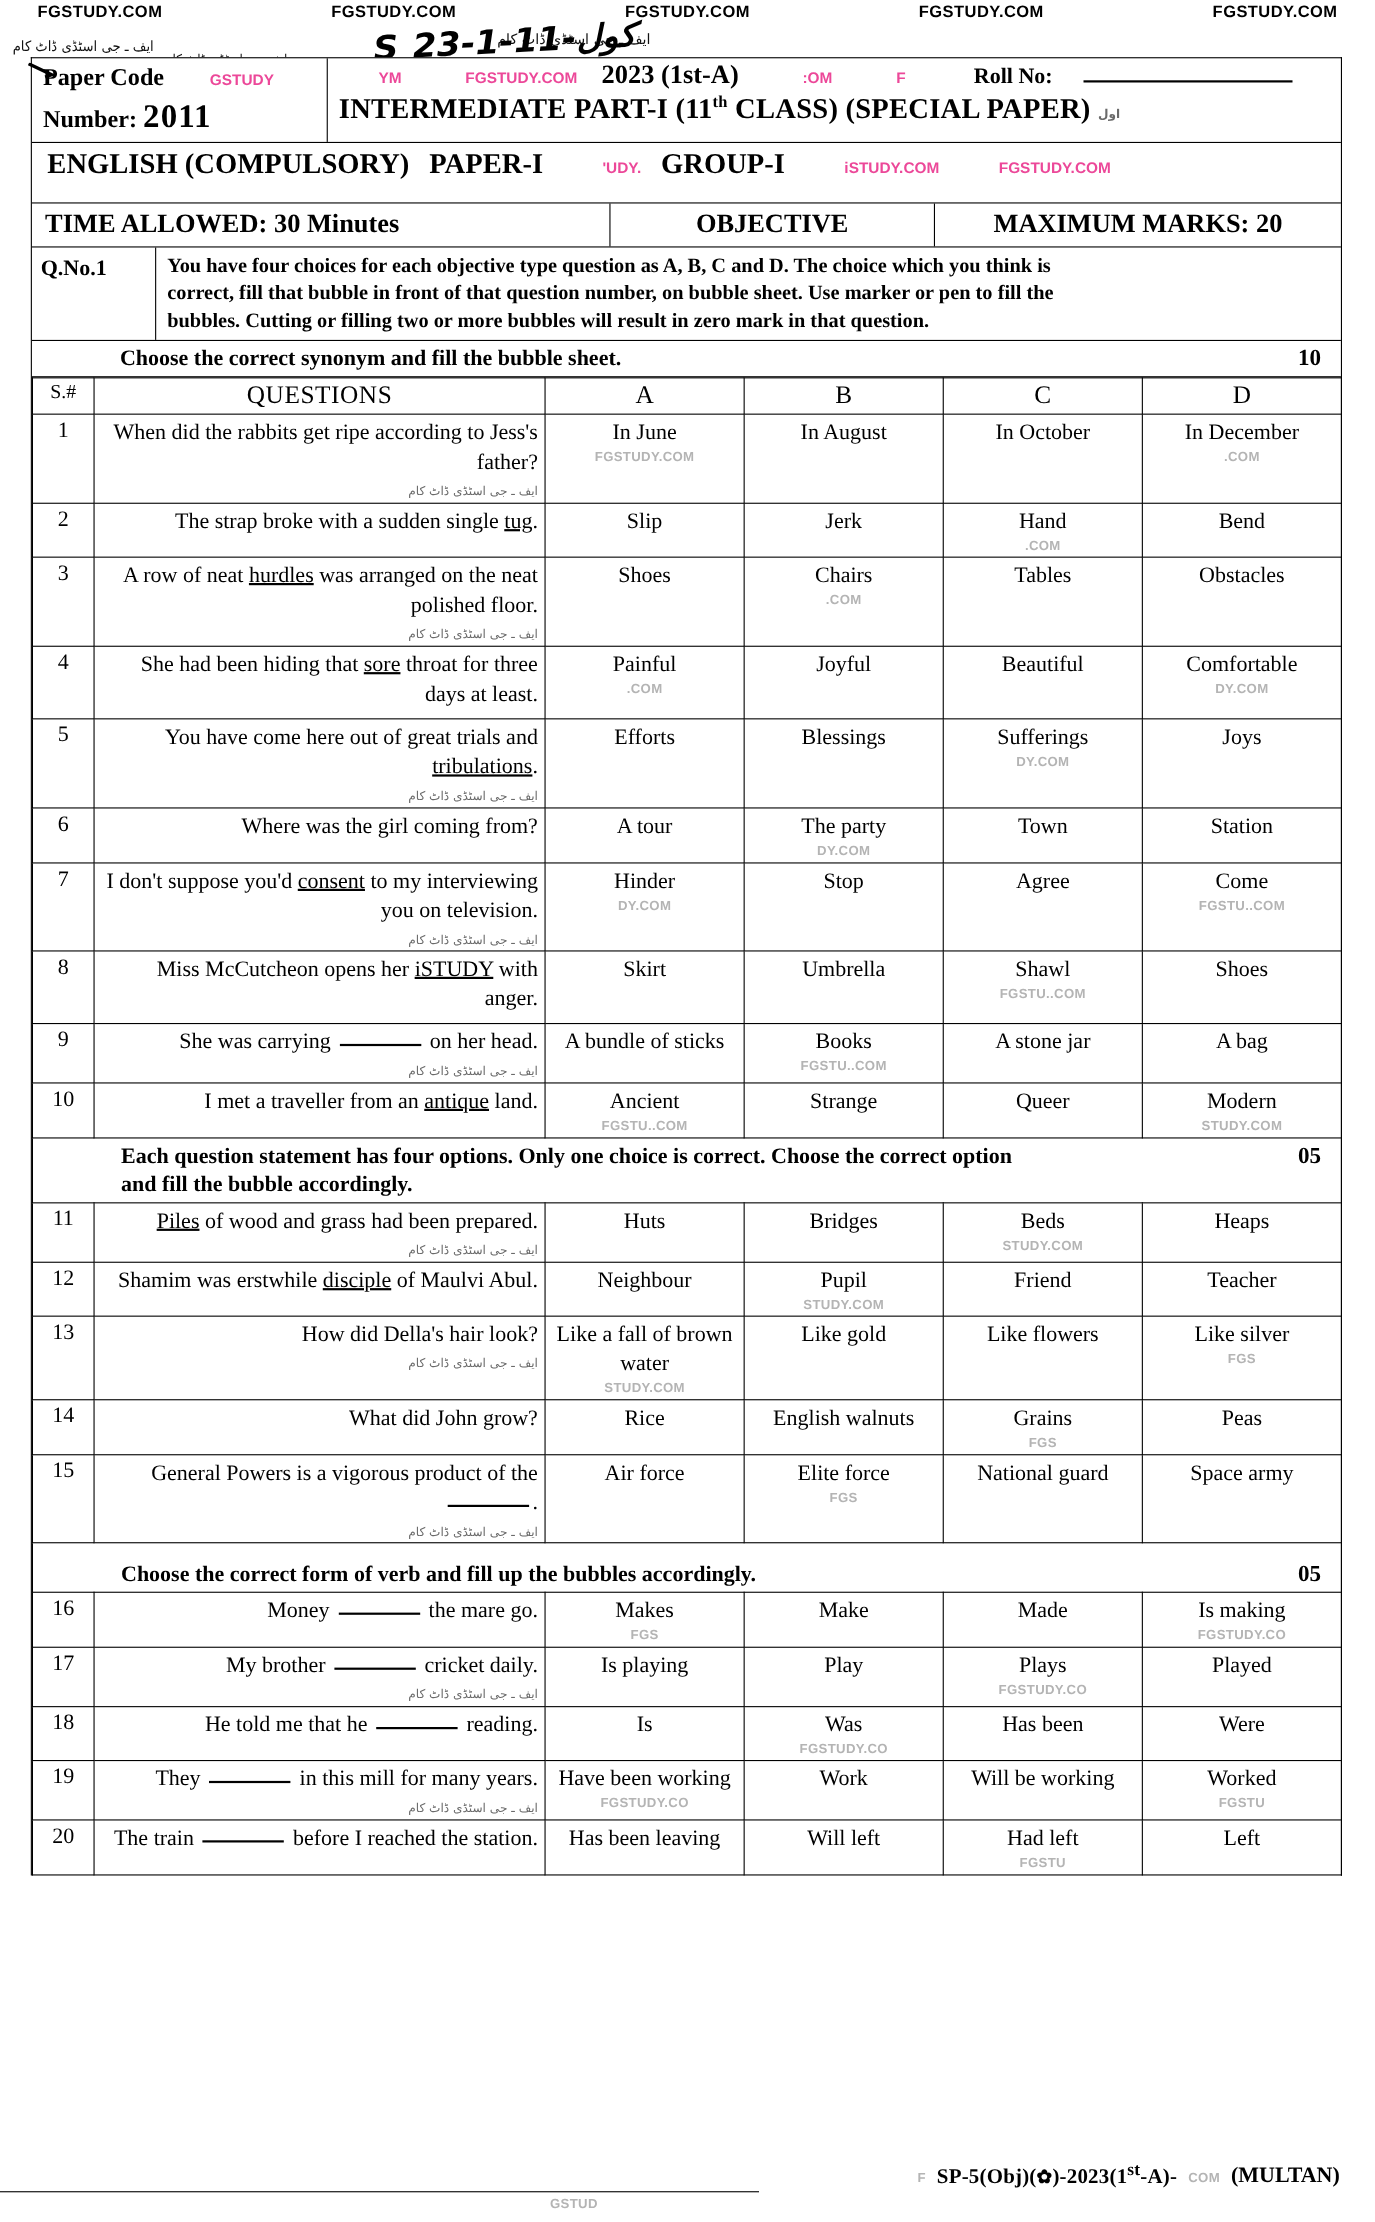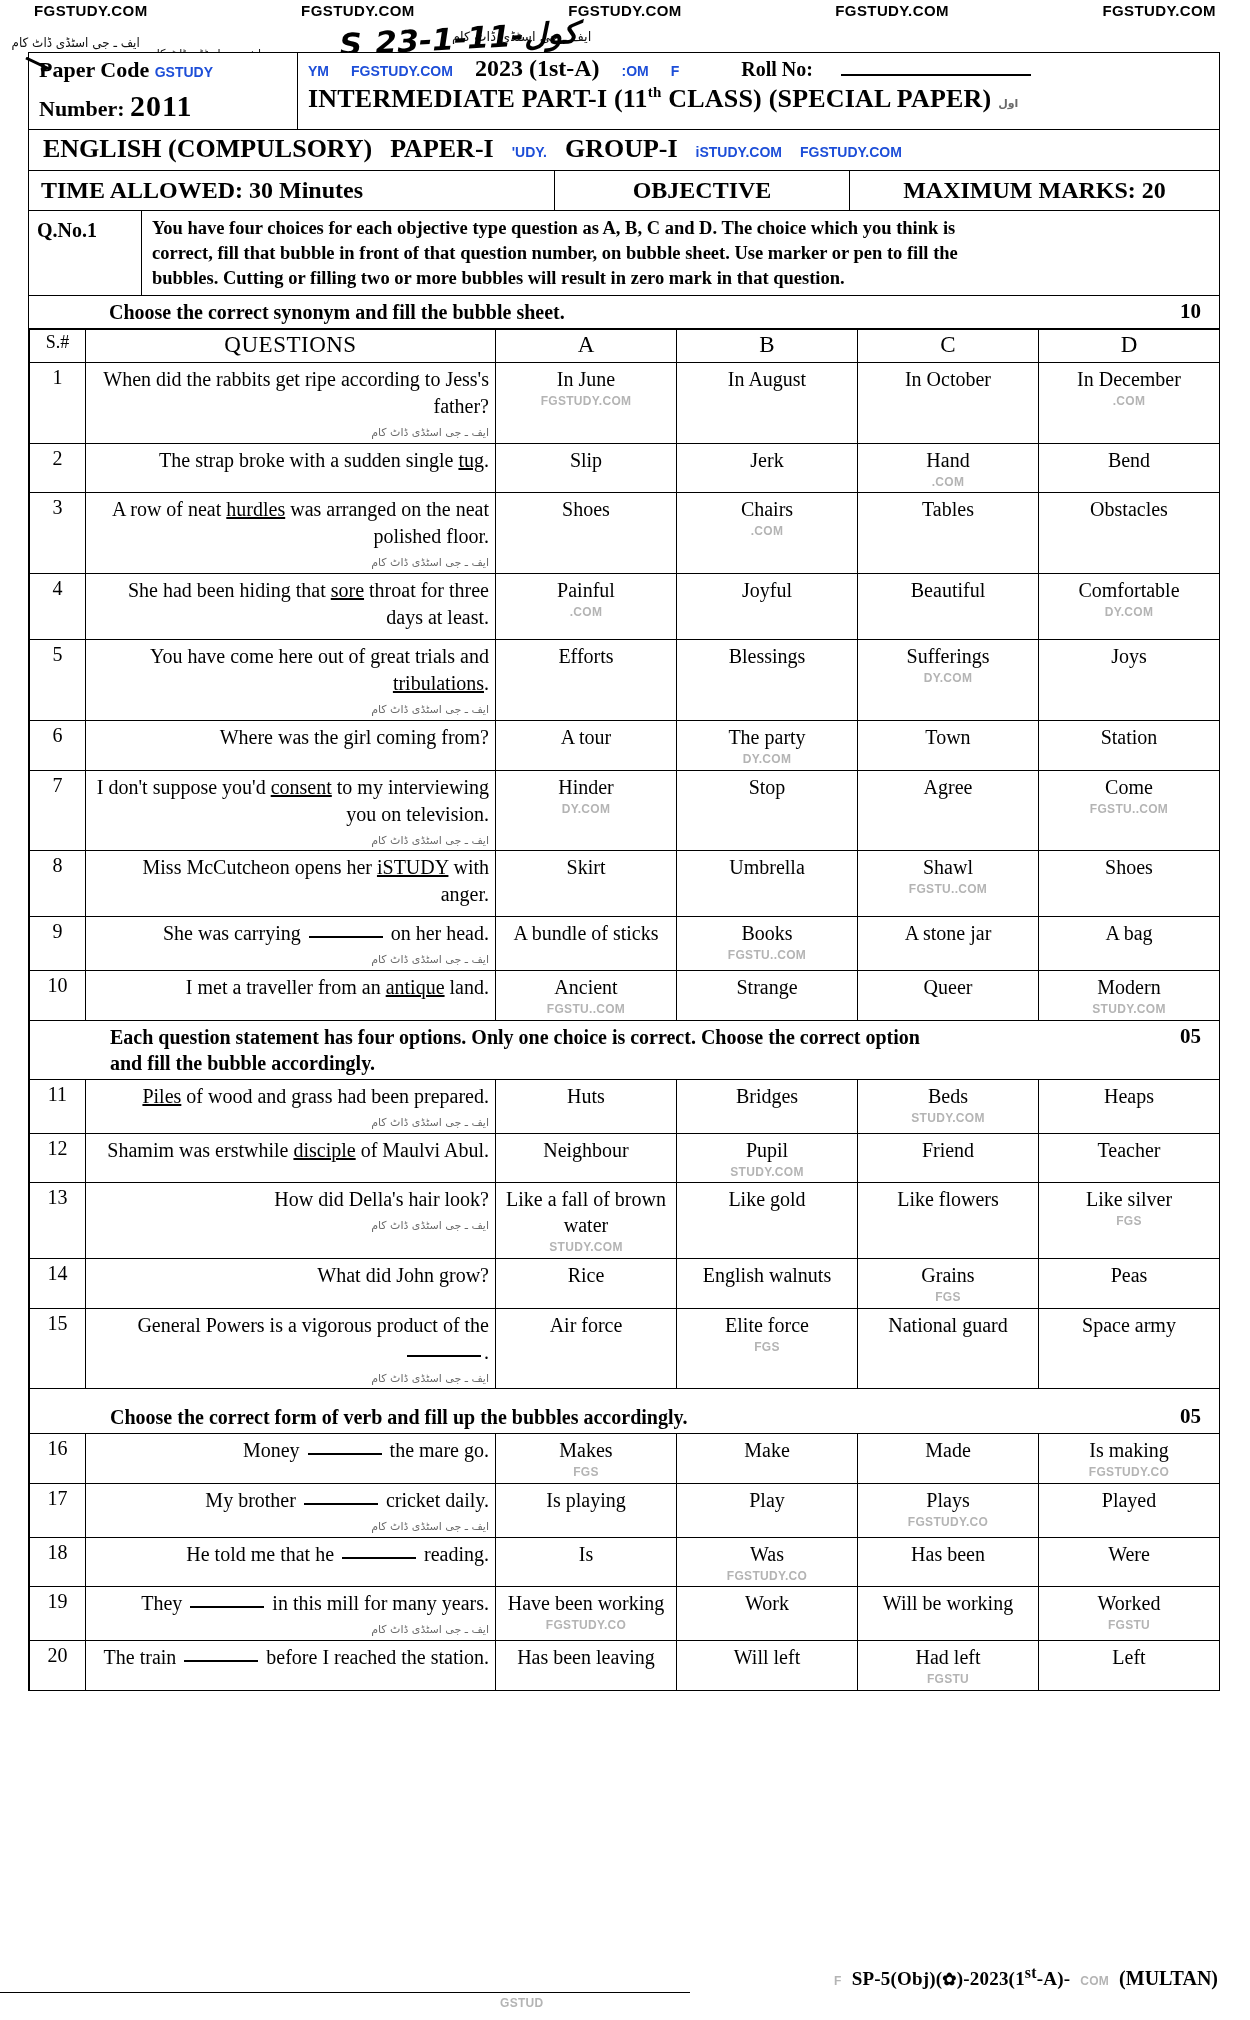--- a/index.html
+++ b/index.html
@@ -49,37 +49,37 @@
 
   .hdr-top{display:flex;border-bottom:1.6px solid #000;}
   .code-box{
     width:250px;border-right:1.6px solid #000;
     padding:4px 8px 6px 10px;
     position:relative;
   }
   .code-line1{font-size:22px;font-weight:bold;white-space:nowrap;}
   .code-line2{font-size:22px;font-weight:bold;margin-top:6px;white-space:nowrap;}
   .code-line2 .num{font-size:30px;letter-spacing:1px;}
-  .ghost{color:#1d4ed8;font-family:"Liberation Sans",sans-serif;font-size:14px;font-weight:bold;}
+  .ghost{color:#ec4899;font-family:"Liberation Sans",sans-serif;font-size:14px;font-weight:bold;margin-left:36px;}
   .tick{
     position:absolute;left:-4px;top:4px;width:30px;height:16px;
   }
 
   .title-box{flex:1;padding:2px 10px 4px 10px;}
   .title-l1{display:flex;align-items:baseline;gap:22px;font-size:17px;white-space:nowrap;}
   .title-l1 .yr{font-size:24px;font-weight:bold;font-family:"Liberation Serif",serif;}
   .title-l1 .roll{font-size:20px;font-weight:bold;margin-left:40px;}
   .title-l1 .rollline{display:inline-block;width:190px;border-bottom:2px solid #000;height:1px;margin-left:6px;}
   .title-l2{font-size:26px;font-weight:bold;letter-spacing:.2px;margin-top:2px;white-space:nowrap;}
   .title-l2 sup{font-size:15px;}
 
   .subject-row{
     display:flex;align-items:baseline;gap:18px;
     border-bottom:1.6px solid #000;
-    padding:4px 0 6px 14px;
+    padding:4px 0 20px 14px;
     font-size:26px;font-weight:bold;white-space:nowrap;
   }
 
   .meta-row{display:flex;border-bottom:1.6px solid #000;}
   .meta-row>div{padding:6px 12px;font-size:24px;font-weight:bold;white-space:nowrap;}
   .meta-time{flex:1;}
   .meta-obj{width:270px;border-left:1.6px solid #000;border-right:1.6px solid #000;text-align:center;}
   .meta-max{width:345px;text-align:center;}
 
   .instr-row{display:flex;border-bottom:1.4px solid #000;}

